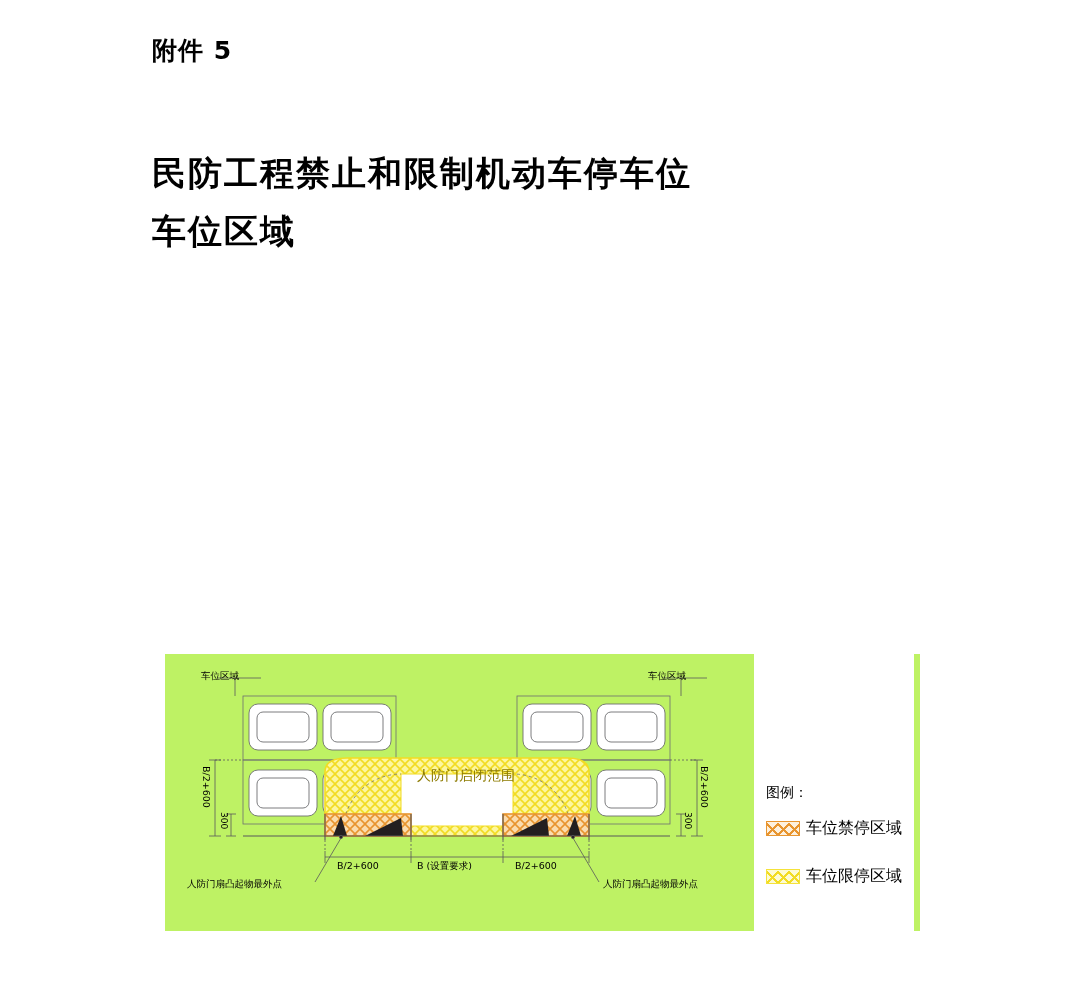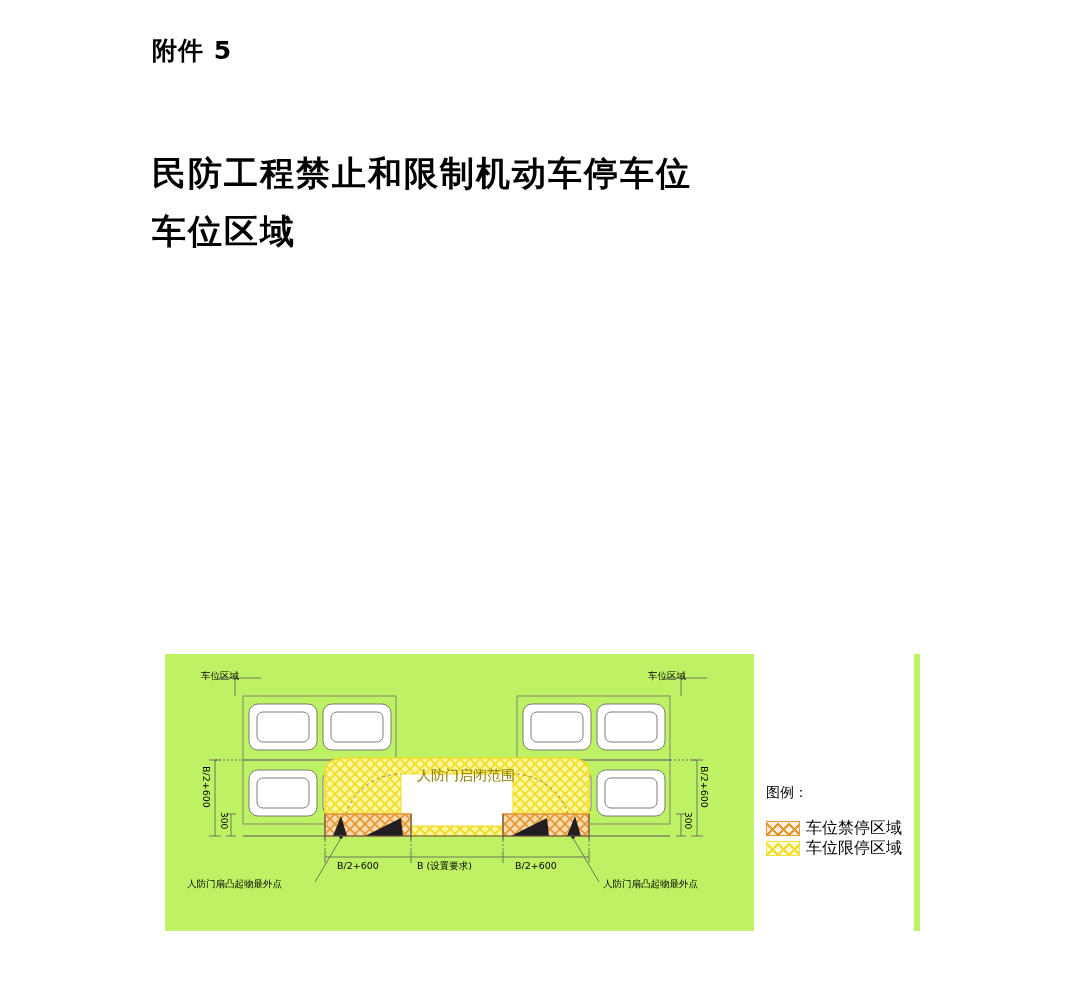--- a/index.html
+++ b/index.html
@@ -94,21 +94,21 @@
     font-family: "DejaVu Sans", sans-serif;
   }
   .legend-row {
     position: absolute;
     left: 12px;
     display: flex;
     align-items: center;
     gap: 6px;
   }
   .legend-row.r1 { top: 164px; }
-  .legend-row.r2 { top: 184px; }
+  .legend-row.r2 { top: 212px; }
   .legend-swatch {
     width: 34px;
     height: 15px;
     box-sizing: border-box;
   }
   .sw-orange {
     border: 1.5px solid #e8952f;
     background:
       linear-gradient(45deg, transparent 44%, #e8952f 44%, #e8952f 56%, transparent 56%),
       linear-gradient(-45deg, transparent 44%, #e8952f 44%, #e8952f 56%, transparent 56%),

